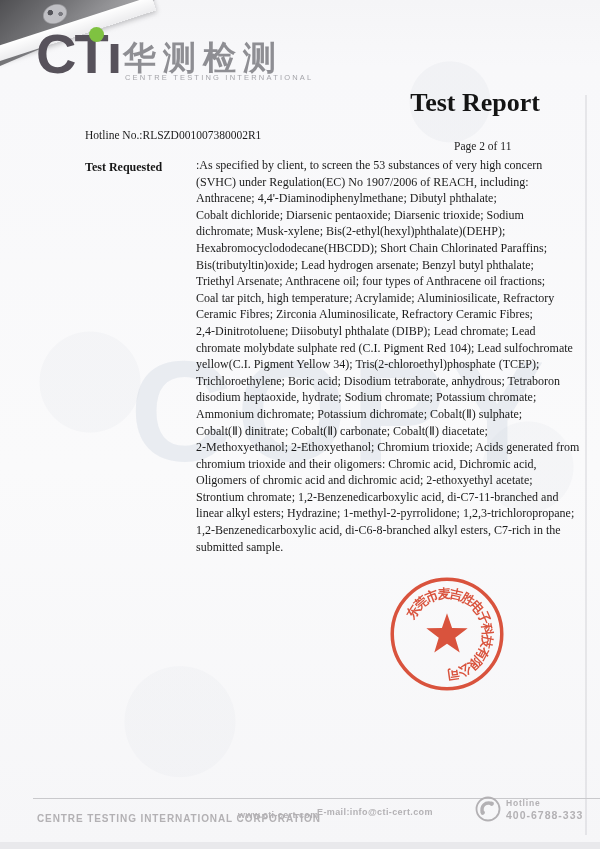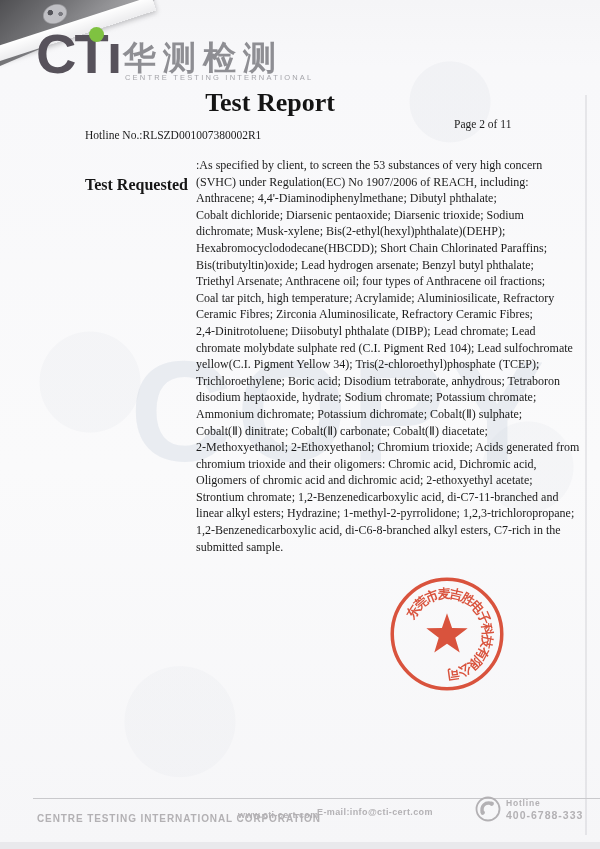--- a/index.html
+++ b/index.html
@@ -64,36 +64,36 @@
     letter-spacing: 7px; color: #8e8e93;
   }
   .logo-subtitle {
     left: 125px; top: 73px;
     font-family: "Liberation Sans", sans-serif;
     font-size: 7.5px; letter-spacing: 2.2px; color: #a4a4a9;
   }
 
   .page-title {
     left: 0; top: 88px; width: 540px;
-    text-align: center;
+    text-align: right;
     font-weight: 700; font-size: 26px; color: #141414;
   }
   .report-no {
     left: 85px; top: 129px;
     font-size: 11.5px; color: #1c1c1c;
   }
   .page-indicator {
-    left: 454px; top: 118px;
+    left: 454px; top: 140px;
     font-size: 11.5px; color: #1c1c1c;
   }
 
   
   .test-label {
-    left: 85px; top: 176px;
-    font-weight: 700; font-size: 16px; color: #161616;
+    left: 85px; top: 160px;
+    font-weight: 700; font-size: 12px; color: #161616;
   }
   .body-text {
     left: 196px; top: 157px; width: 360px;
     font-size: 12px; color: #1a1a1a;
   }
   .body-text .line {
     height: 16.6px; line-height: 16.6px;
     white-space: nowrap;
   }
 

